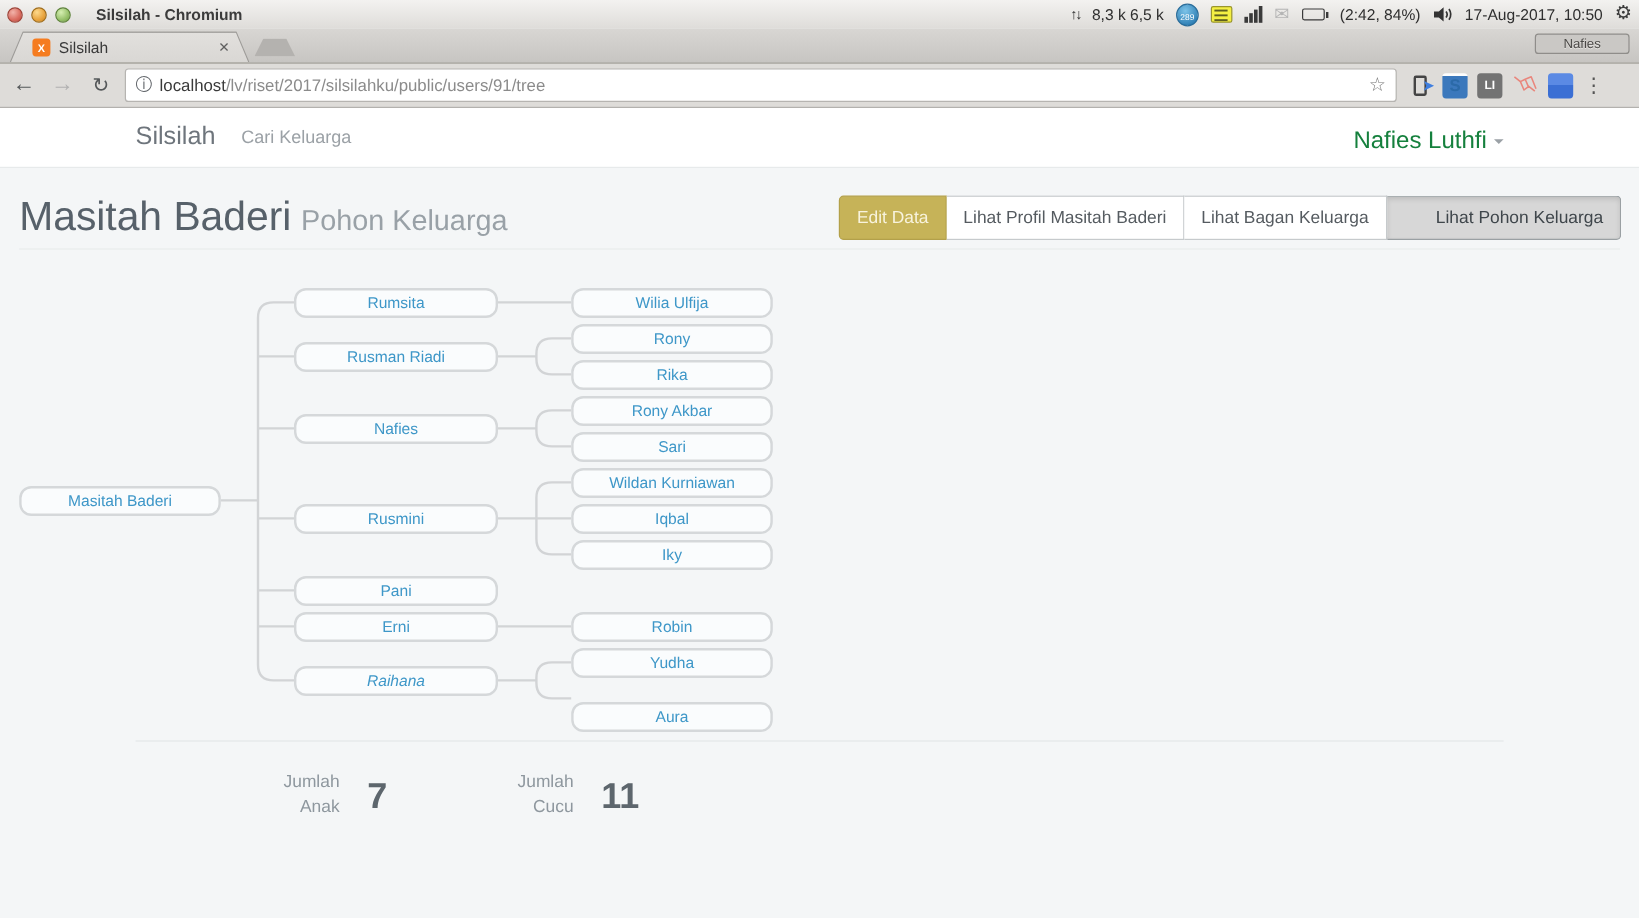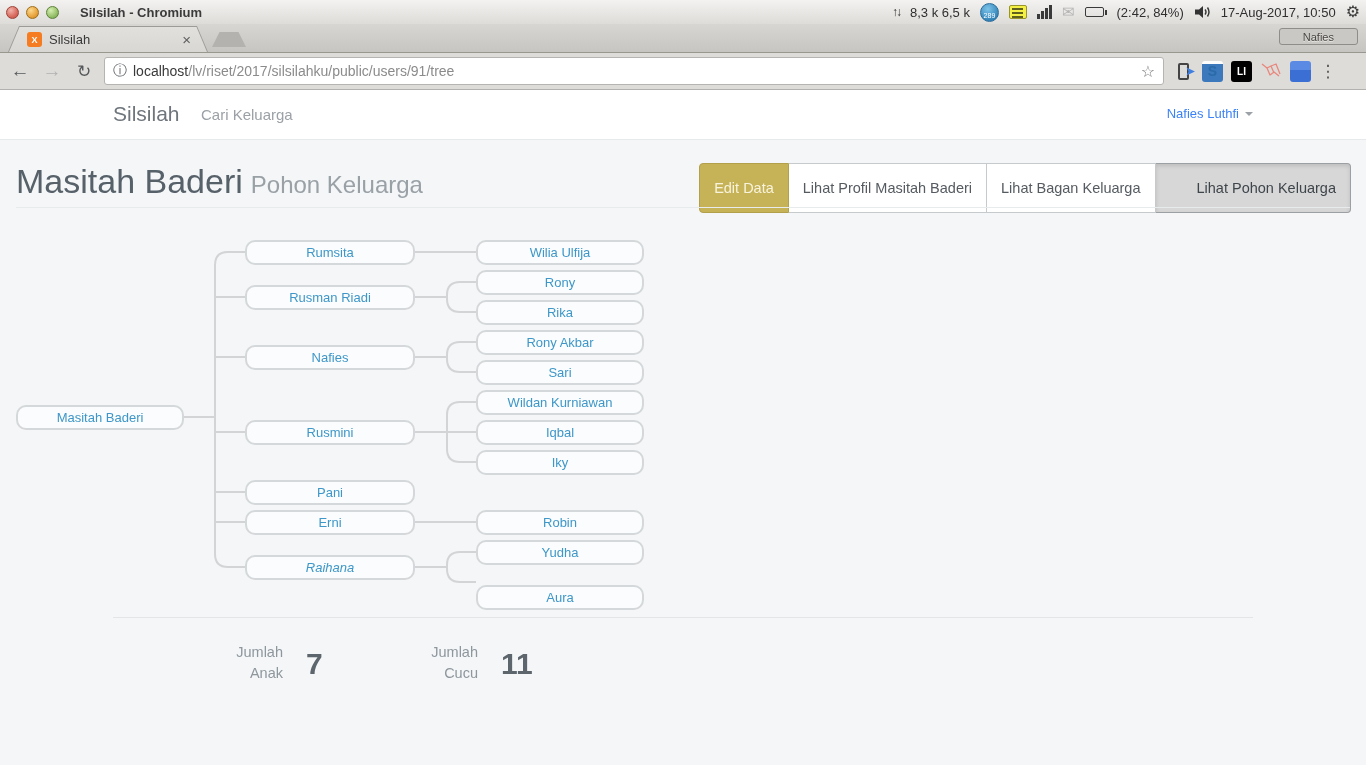--- a/index.html
+++ b/index.html
@@ -95,42 +95,42 @@
   .url .path { color:#8b8b8b; }
   .omni-spacer { flex:1; }
   .star-icon { color:#767676; font-size:16px; }
   .ext { width:22px; height:22px; display:flex; align-items:center; justify-content:center; }
   .ext-phone { position:relative; }
   .ext-phone .body { width:11px; height:17px; border:2px solid #444; border-radius:2px; }
   .ext-phone .arrow { position:absolute; right:-1px; bottom:4px; color:#3f7fe0; font-size:11px; font-weight:bold; }
   .ext-square { border-radius:3px; color:#fff; font-weight:bold; font-size:12px;
     display:flex; align-items:center; justify-content:center; width:21px; height:21px; }
   .ext-s  { background:linear-gradient(#fdfdfd 12%, #3b78bc 12%); color:#2b6aa8; font-size:14px; }
-  .ext-li { background:#000000; font-size:10px; letter-spacing:0; }
+  .ext-li { background:#737373; font-size:10px; letter-spacing:0; }
   .ext-box { background:linear-gradient(#5b8ae4 45%, #3b6fd4 45%); }
   .menu-dots { font-size:17px; color:#555; width:18px; text-align:center; }
 
   
   #page { position:absolute; left:0; top:90px; width:1366px; height:675px; background:#f4f6f7; }
   #navbar {
     position:absolute; left:0; top:0; width:1366px; height:50px;
     background:#fff; border-bottom:1px solid #e7eaeb;
   }
   .brand { position:absolute; left:113px; top:12px; font-size:21px; color:#6e757c; }
   .nav-link { position:absolute; left:201px; top:16px; font-size:15px; color:#9ba1a6; }
-  .user-menu { position:absolute; right:113px; top:16px; font-size:13px; color:#3b82f6; display:flex; align-items:center; gap:6px; }
+  .user-menu { position:absolute; right:113px; top:16px; font-size:20px; color:#15803d; display:flex; align-items:center; gap:6px; }
   .caret { width:0; height:0; border-left:4px solid transparent; border-right:4px solid transparent; border-top:4px solid #9ba1a6; }
 
   .page-title { position:absolute; left:16px; top:72px; font-size:34px; color:#57616a; font-weight:normal; }
   .page-subtitle { font-size:24px; color:#99a1a7; margin-left:8px; }
   .hr1 { position:absolute; left:16px; top:117px; width:1334px; border-top:1px solid #e8ebec; }
 
   .btn-group { position:absolute; right:15px; top:73px; display:flex; }
   .btn {
-    height:50px; display:flex; align-items:center; padding:0 14px;
+    height:37px; display:flex; align-items:center; padding:0 14px;
     background:#fff; border:1px solid #c6cacc; border-left-width:0;
     font-size:14.5px; color:#555b60; white-space:nowrap;
   }
   .btn:first-child { border-left-width:1px; border-radius:4px 0 0 4px; }
   .btn:last-child { border-radius:0 4px 4px 0; }
   .btn.gold { background:#c6b358; border-color:#b3a04a; color:#f8f3dd; }
   .btn.active { background:#d7d7d7; border-color:#9aa0a3; color:#3f464b; box-shadow:inset 0 2px 4px rgba(0,0,0,.12);padding-left:41px; }
 
   #tree-svg { position:absolute; left:0; top:0; width:1366px; height:675px; z-index:1; pointer-events:none; }
   .tree-node {

